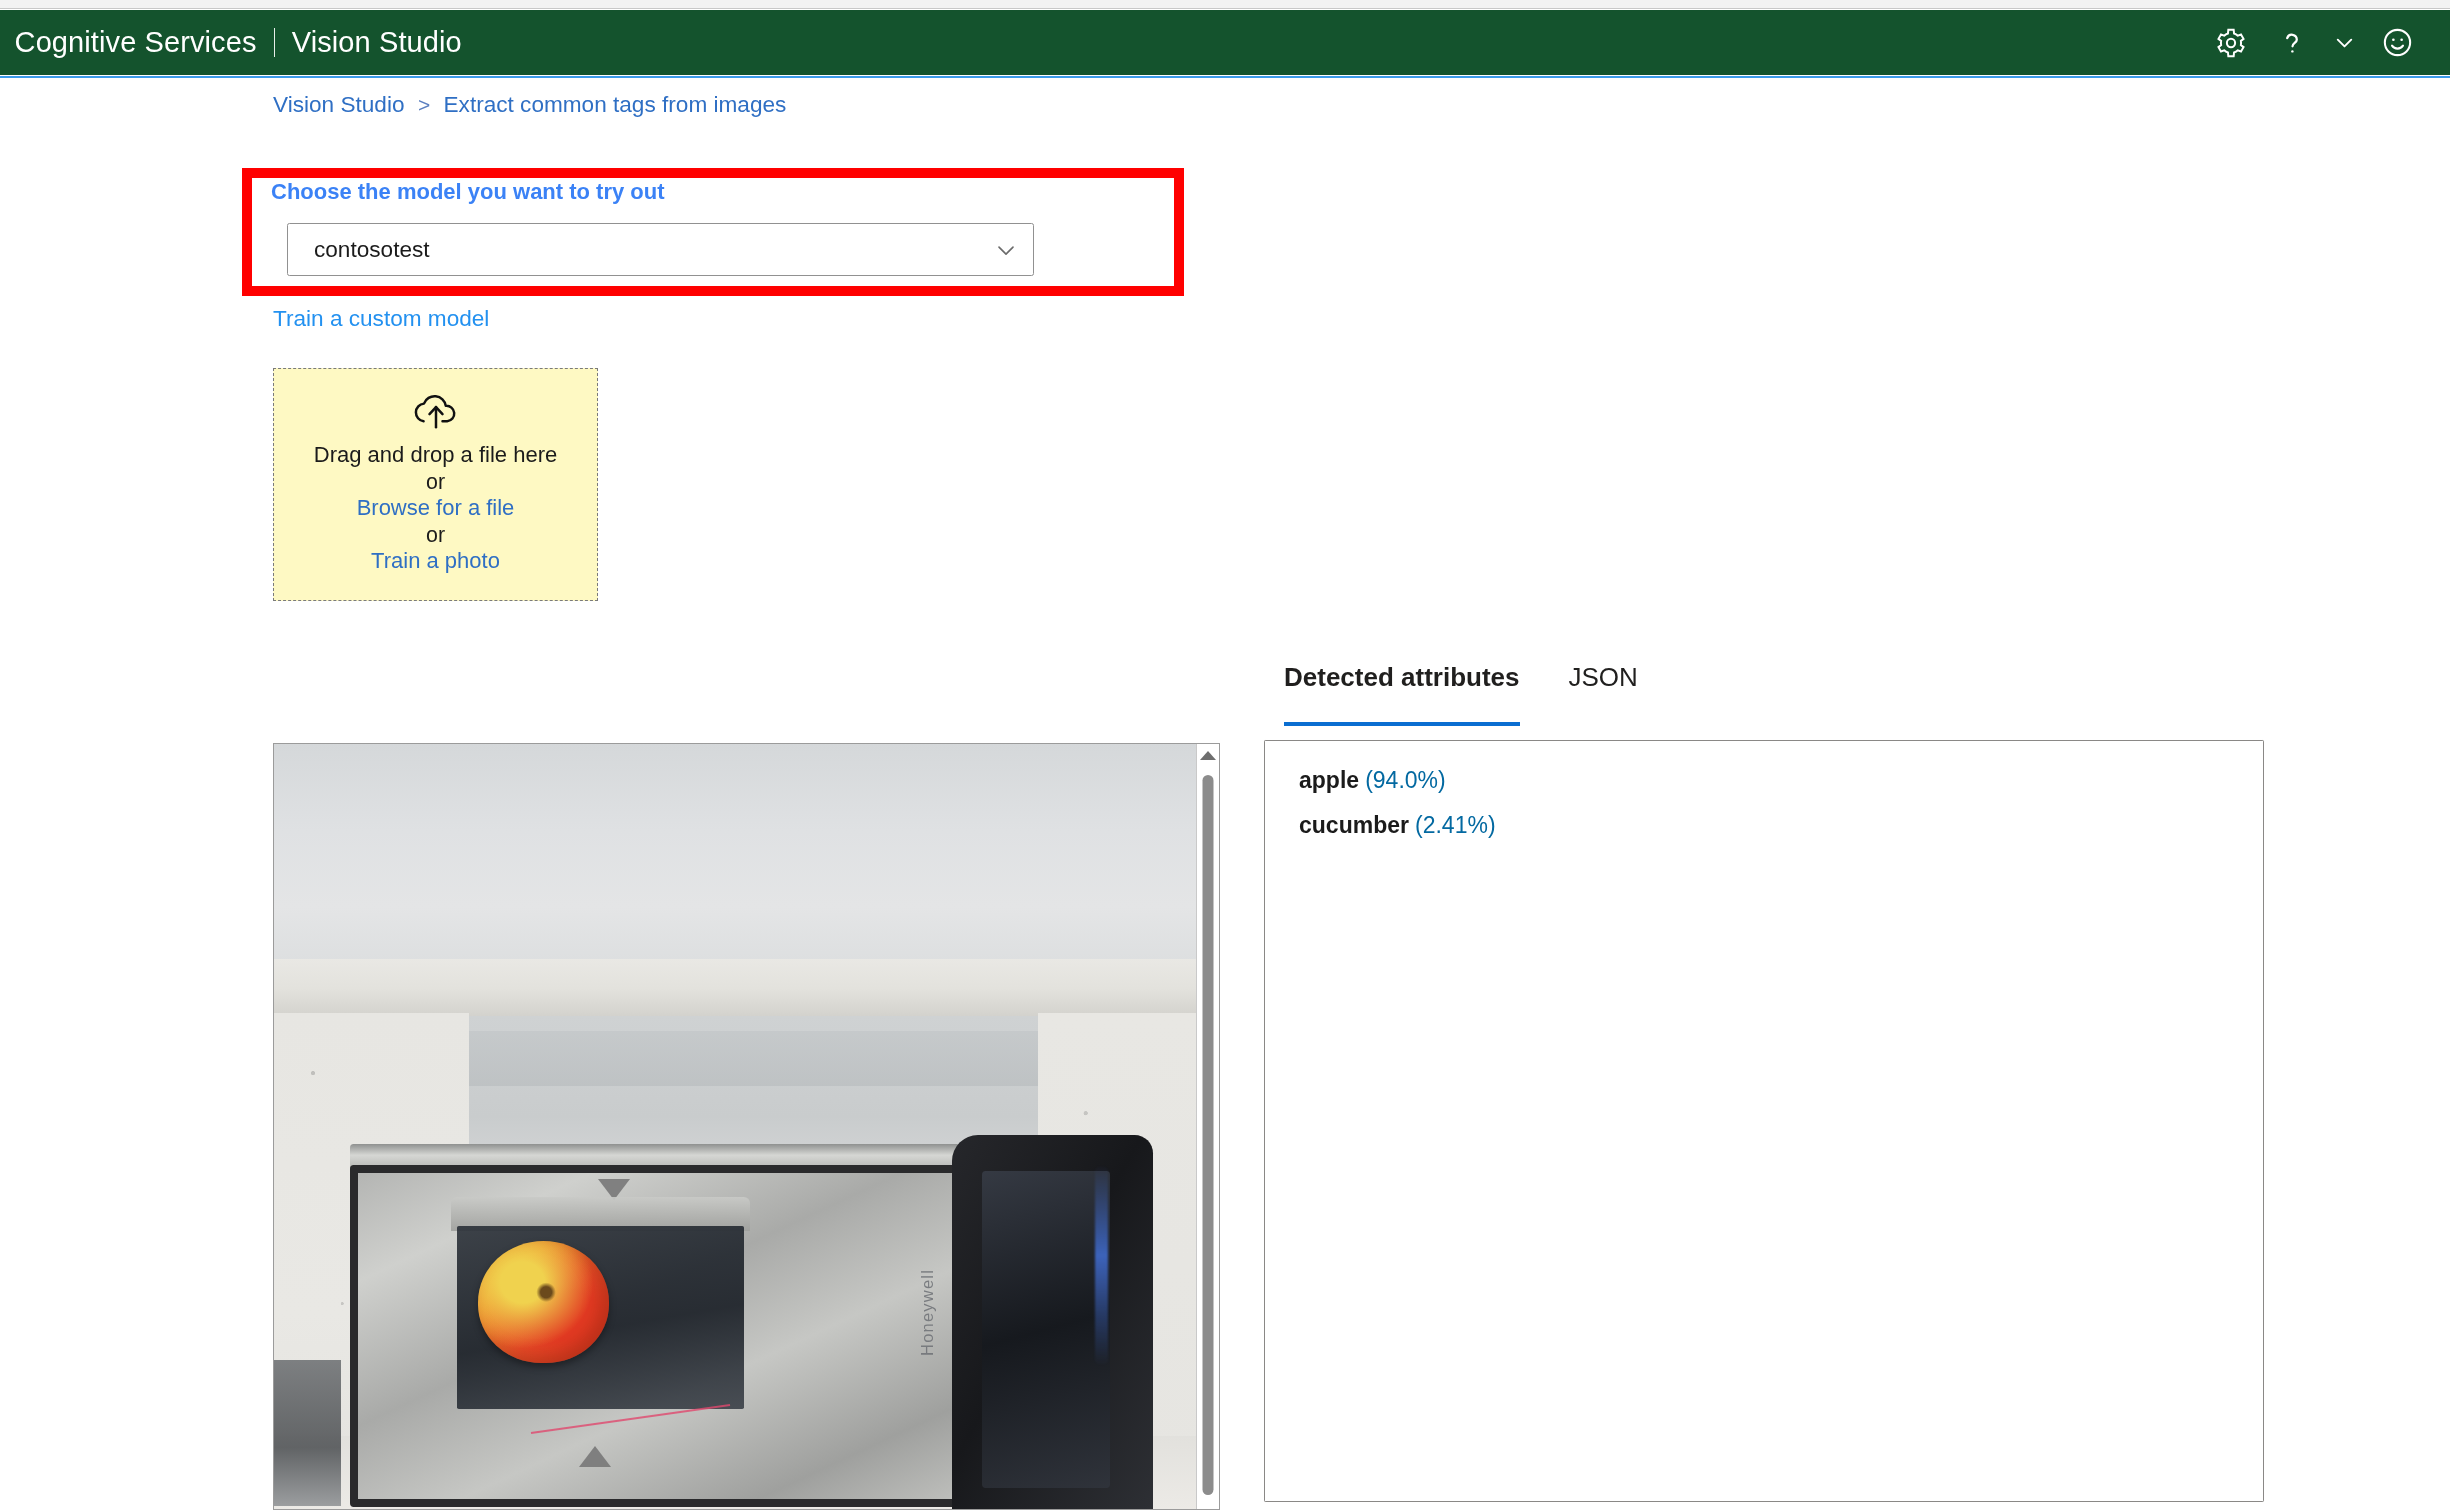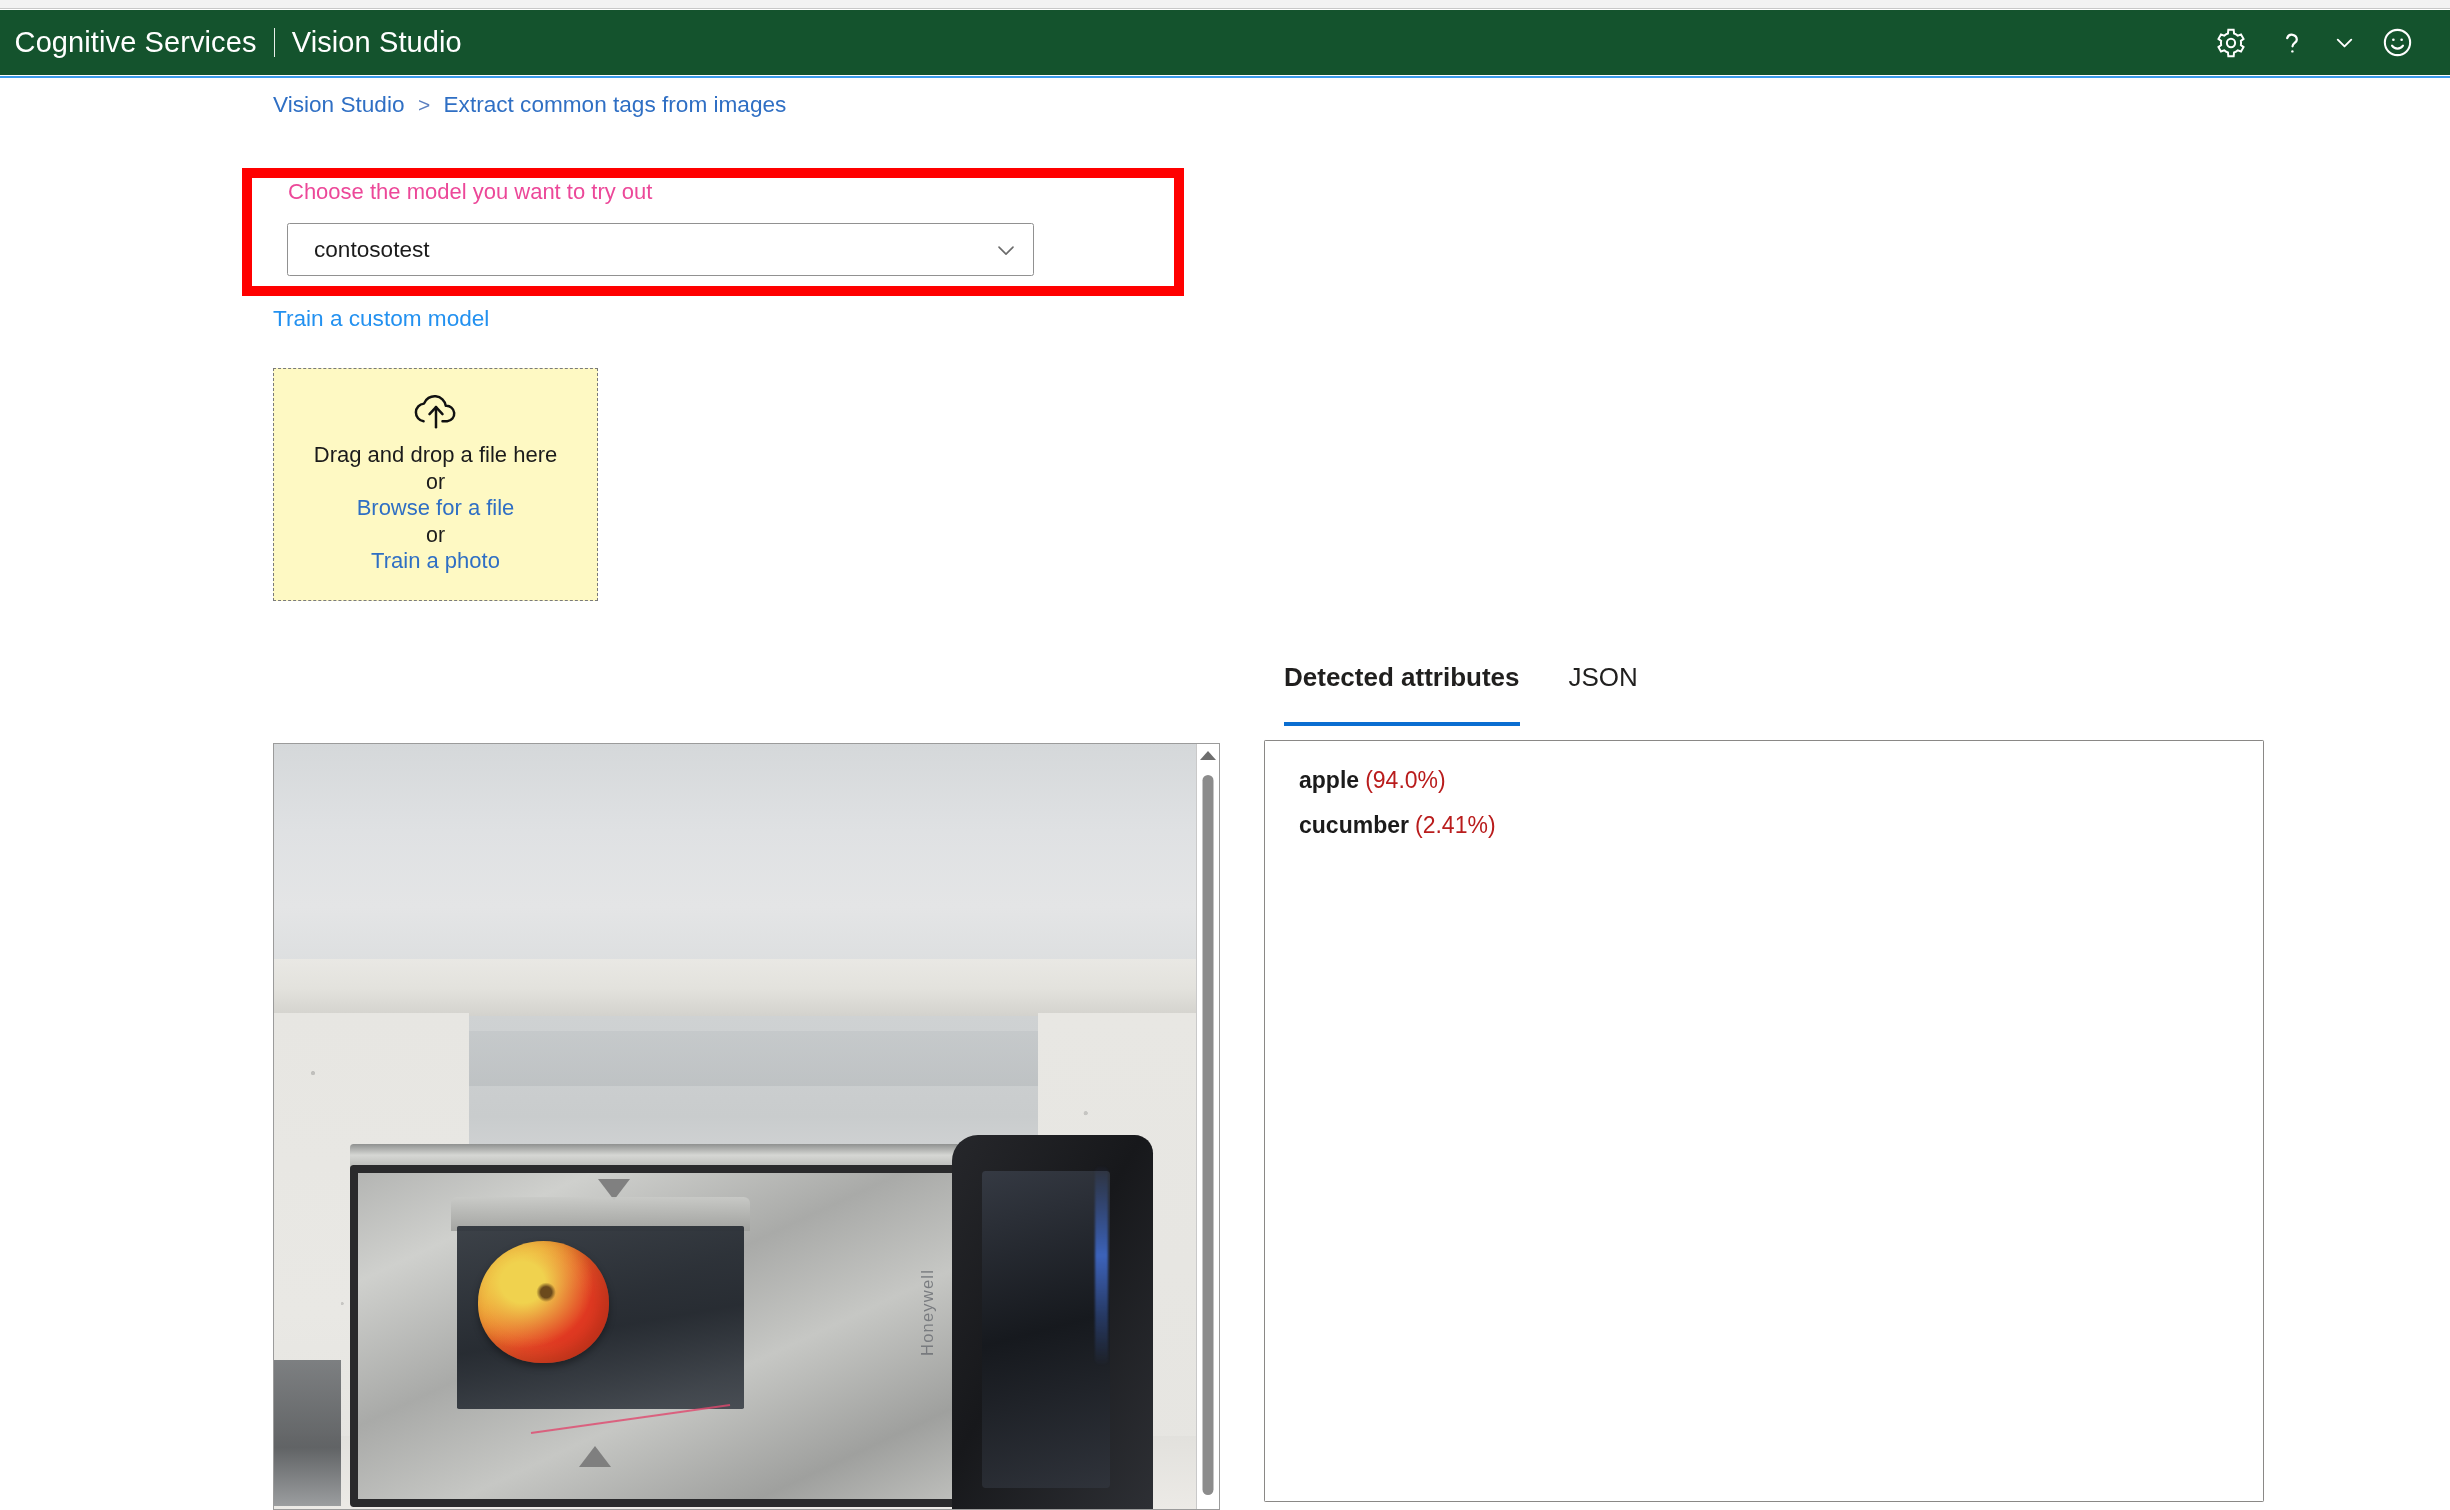--- a/index.html
+++ b/index.html
@@ -104,24 +104,24 @@
     position: absolute;
     left: 242px;  top: 168px;
     width: 942px; height: 128px;
     border: 10.4px solid #ff0000;
     background: #ffffff;
   }
 
   
   .model-label {
     position: absolute;
-    left: 288px; top: 179px;
+    left: 271px; top: 179px;
     font-size: 22px;
-    font-weight: normal;
-    color: #ec4899;
+    font-weight: bold;
+    color: #3b82f6;
     white-space: nowrap;
   }
 
   .model-select {
     position: absolute;
     left: 287px; top: 223px;
     width: 747px; height: 53px;
     background: #ffffff;
     border: 1.2px solid #919191;
     border-radius: 2.4px;
@@ -208,21 +208,21 @@
   .attr-list {
     padding: 28px 0 0 34px;
   }
   .attr-row {
     font-size: 23px;
     line-height: 1.0;
     margin-bottom: 22px;
     white-space: nowrap;
   }
   .attr-name { color: #1b1b1b; font-weight: bold; }
-  .attr-conf { color: #b91c1c; font-weight: 400; margin-left: 6.1px; }
+  .attr-conf { color: #0369a1; font-weight: 400; margin-left: 6.1px; }
 
   
   .preview {
     position: absolute;
     left: 273px; top: 743px;
     width: 947px; height: 767px;
     border: 1.2px solid #9b9b9b;
     background: #ffffff;
     overflow: hidden;
   }

